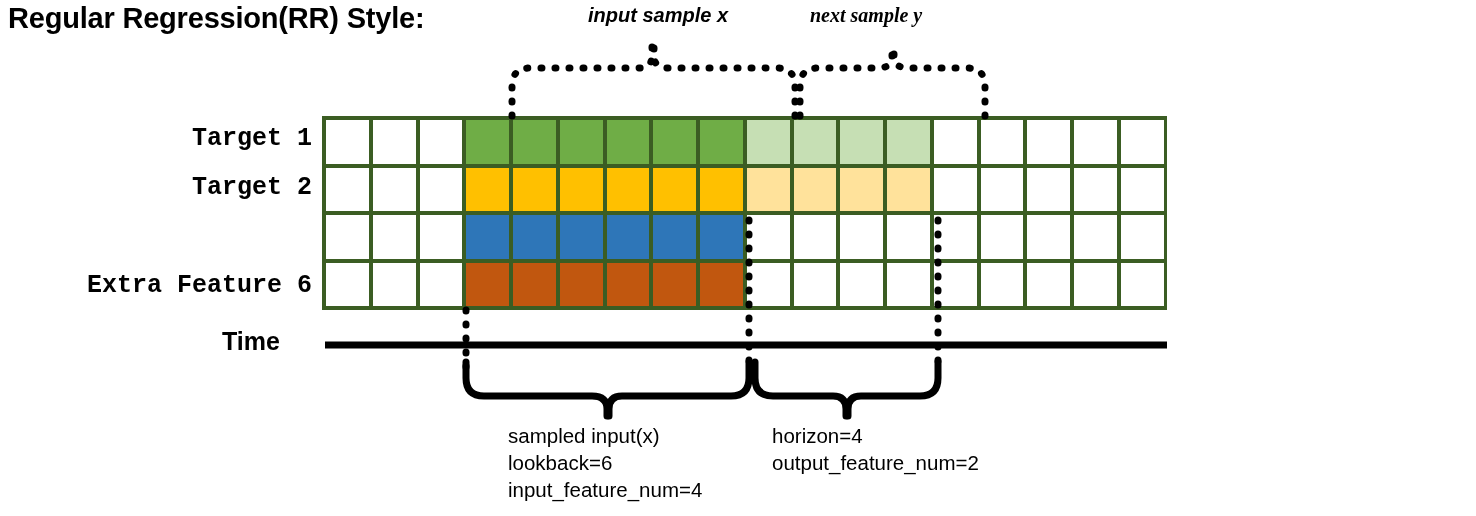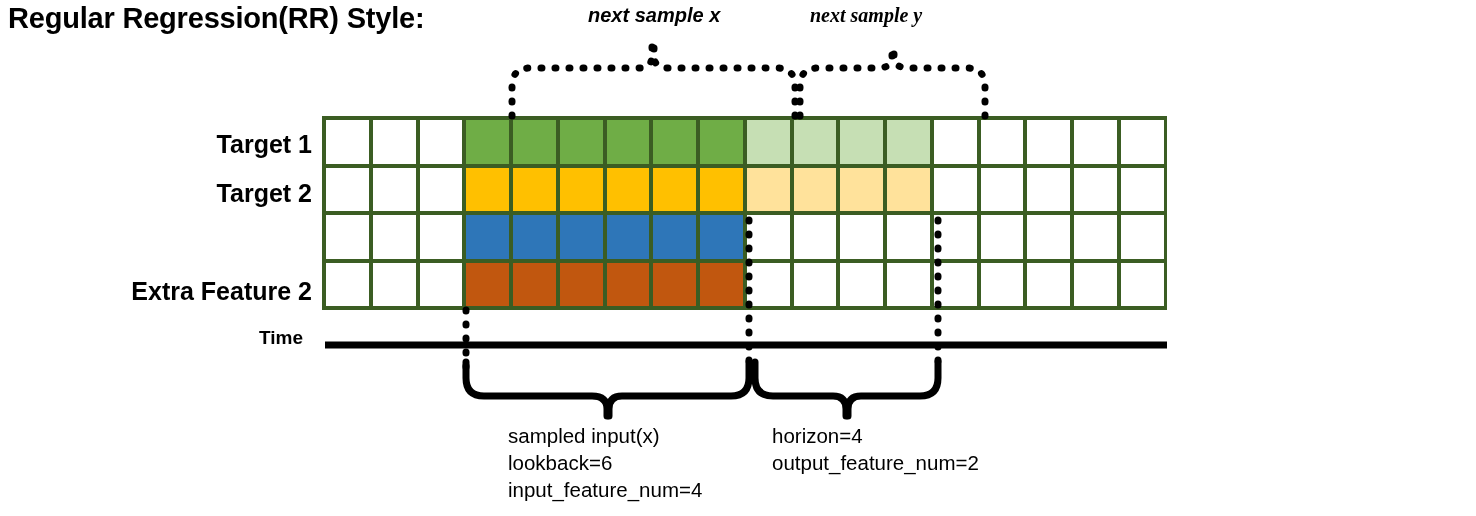--- a/index.html
+++ b/index.html
@@ -47,23 +47,24 @@
     right: 0;
     font-size: 25px;
     font-weight: 700;
     white-space: nowrap;
     text-align: right;
     line-height: 1;
   }
   #labels {
     position: absolute;
     left: 0px;
-    top: 124px;
+    top: 118px;
     width: 312px;
     height: 192px;
+    font-family: Liberation Mono, monospace;
   }
 
   
   #grid {
     position: absolute;
     left: 322px;
     top: 116px;
     width: 1126px;
     height: 194px;
     background: #3B5D23;
@@ -80,23 +81,22 @@
   .c-blue   { background: #2E76B8; }
   .c-orange { background: #C1570F; }
   .c-green-l  { background: #C6DFB4; }
   .c-yellow-l { background: #FFE29B; }
 
   
   .time-label {
     position: absolute;
     left: 222px;
     top: 327px;
-    font-size: 19px;
+    font-size: 25px;
     font-weight: 700;
-    margin-left: 37px;
   }
 
   
   .bot-note {
     position: absolute;
     font-size: 20.5px;
     font-weight: 400;
     line-height: 1.32;
     white-space: nowrap;
   }
@@ -110,27 +110,27 @@
     pointer-events: none;
   }
 </style>
 </head>
 <body>
 
 <div id="canvas">
 
   <div class="title">Regular Regression(RR) Style:</div>
 
-  <div class="top-note nx">next sample x</div>
+  <div class="top-note nx">input sample x</div>
   <div class="top-note ny">next sample y</div>
 
   <div id="labels">
     <div class="row-label" style="top:8px;">Target 1</div>
     <div class="row-label" style="top:57px;margin-left:41px;">Target 2</div>
-    <div class="row-label" style="top:155px;">Extra Feature 2</div>
+    <div class="row-label" style="top:155px;">Extra Feature 6</div>
   </div>
 
   <div id="grid">
       <div class="cell"></div>
       <div class="cell"></div>
       <div class="cell"></div>
       <div class="cell c-green"></div>
       <div class="cell c-green"></div>
       <div class="cell c-green"></div>
       <div class="cell c-green"></div>

